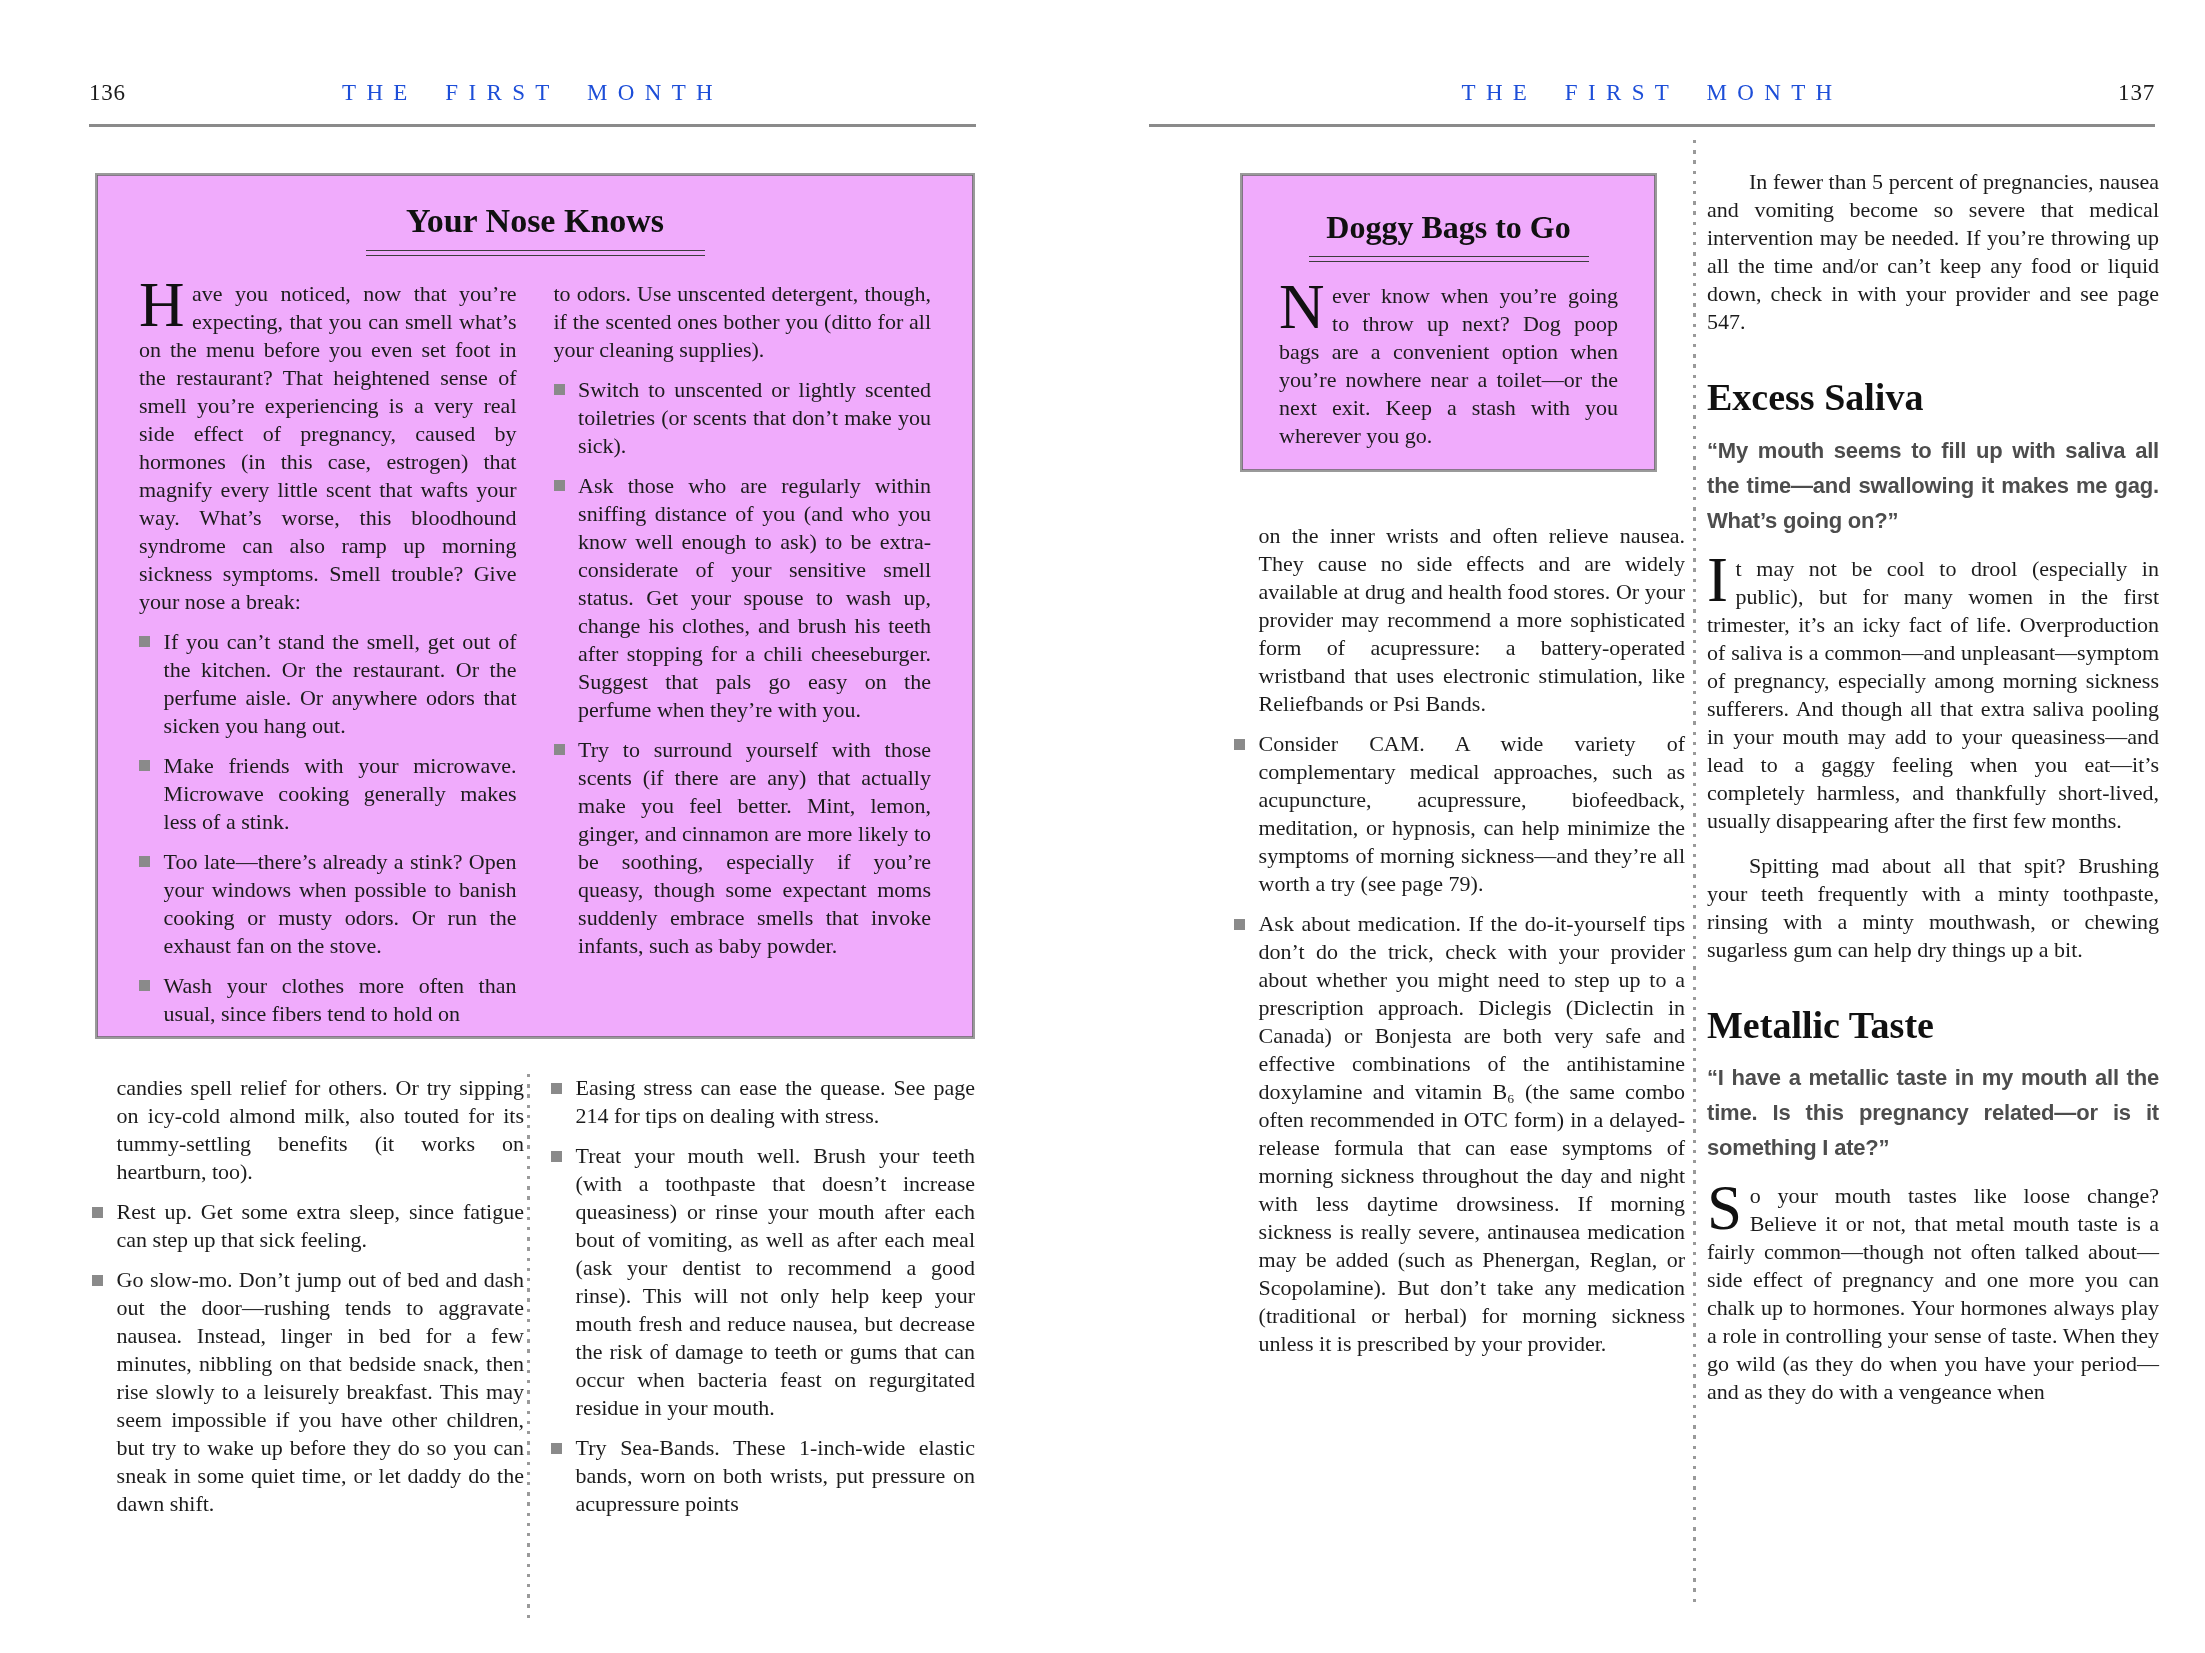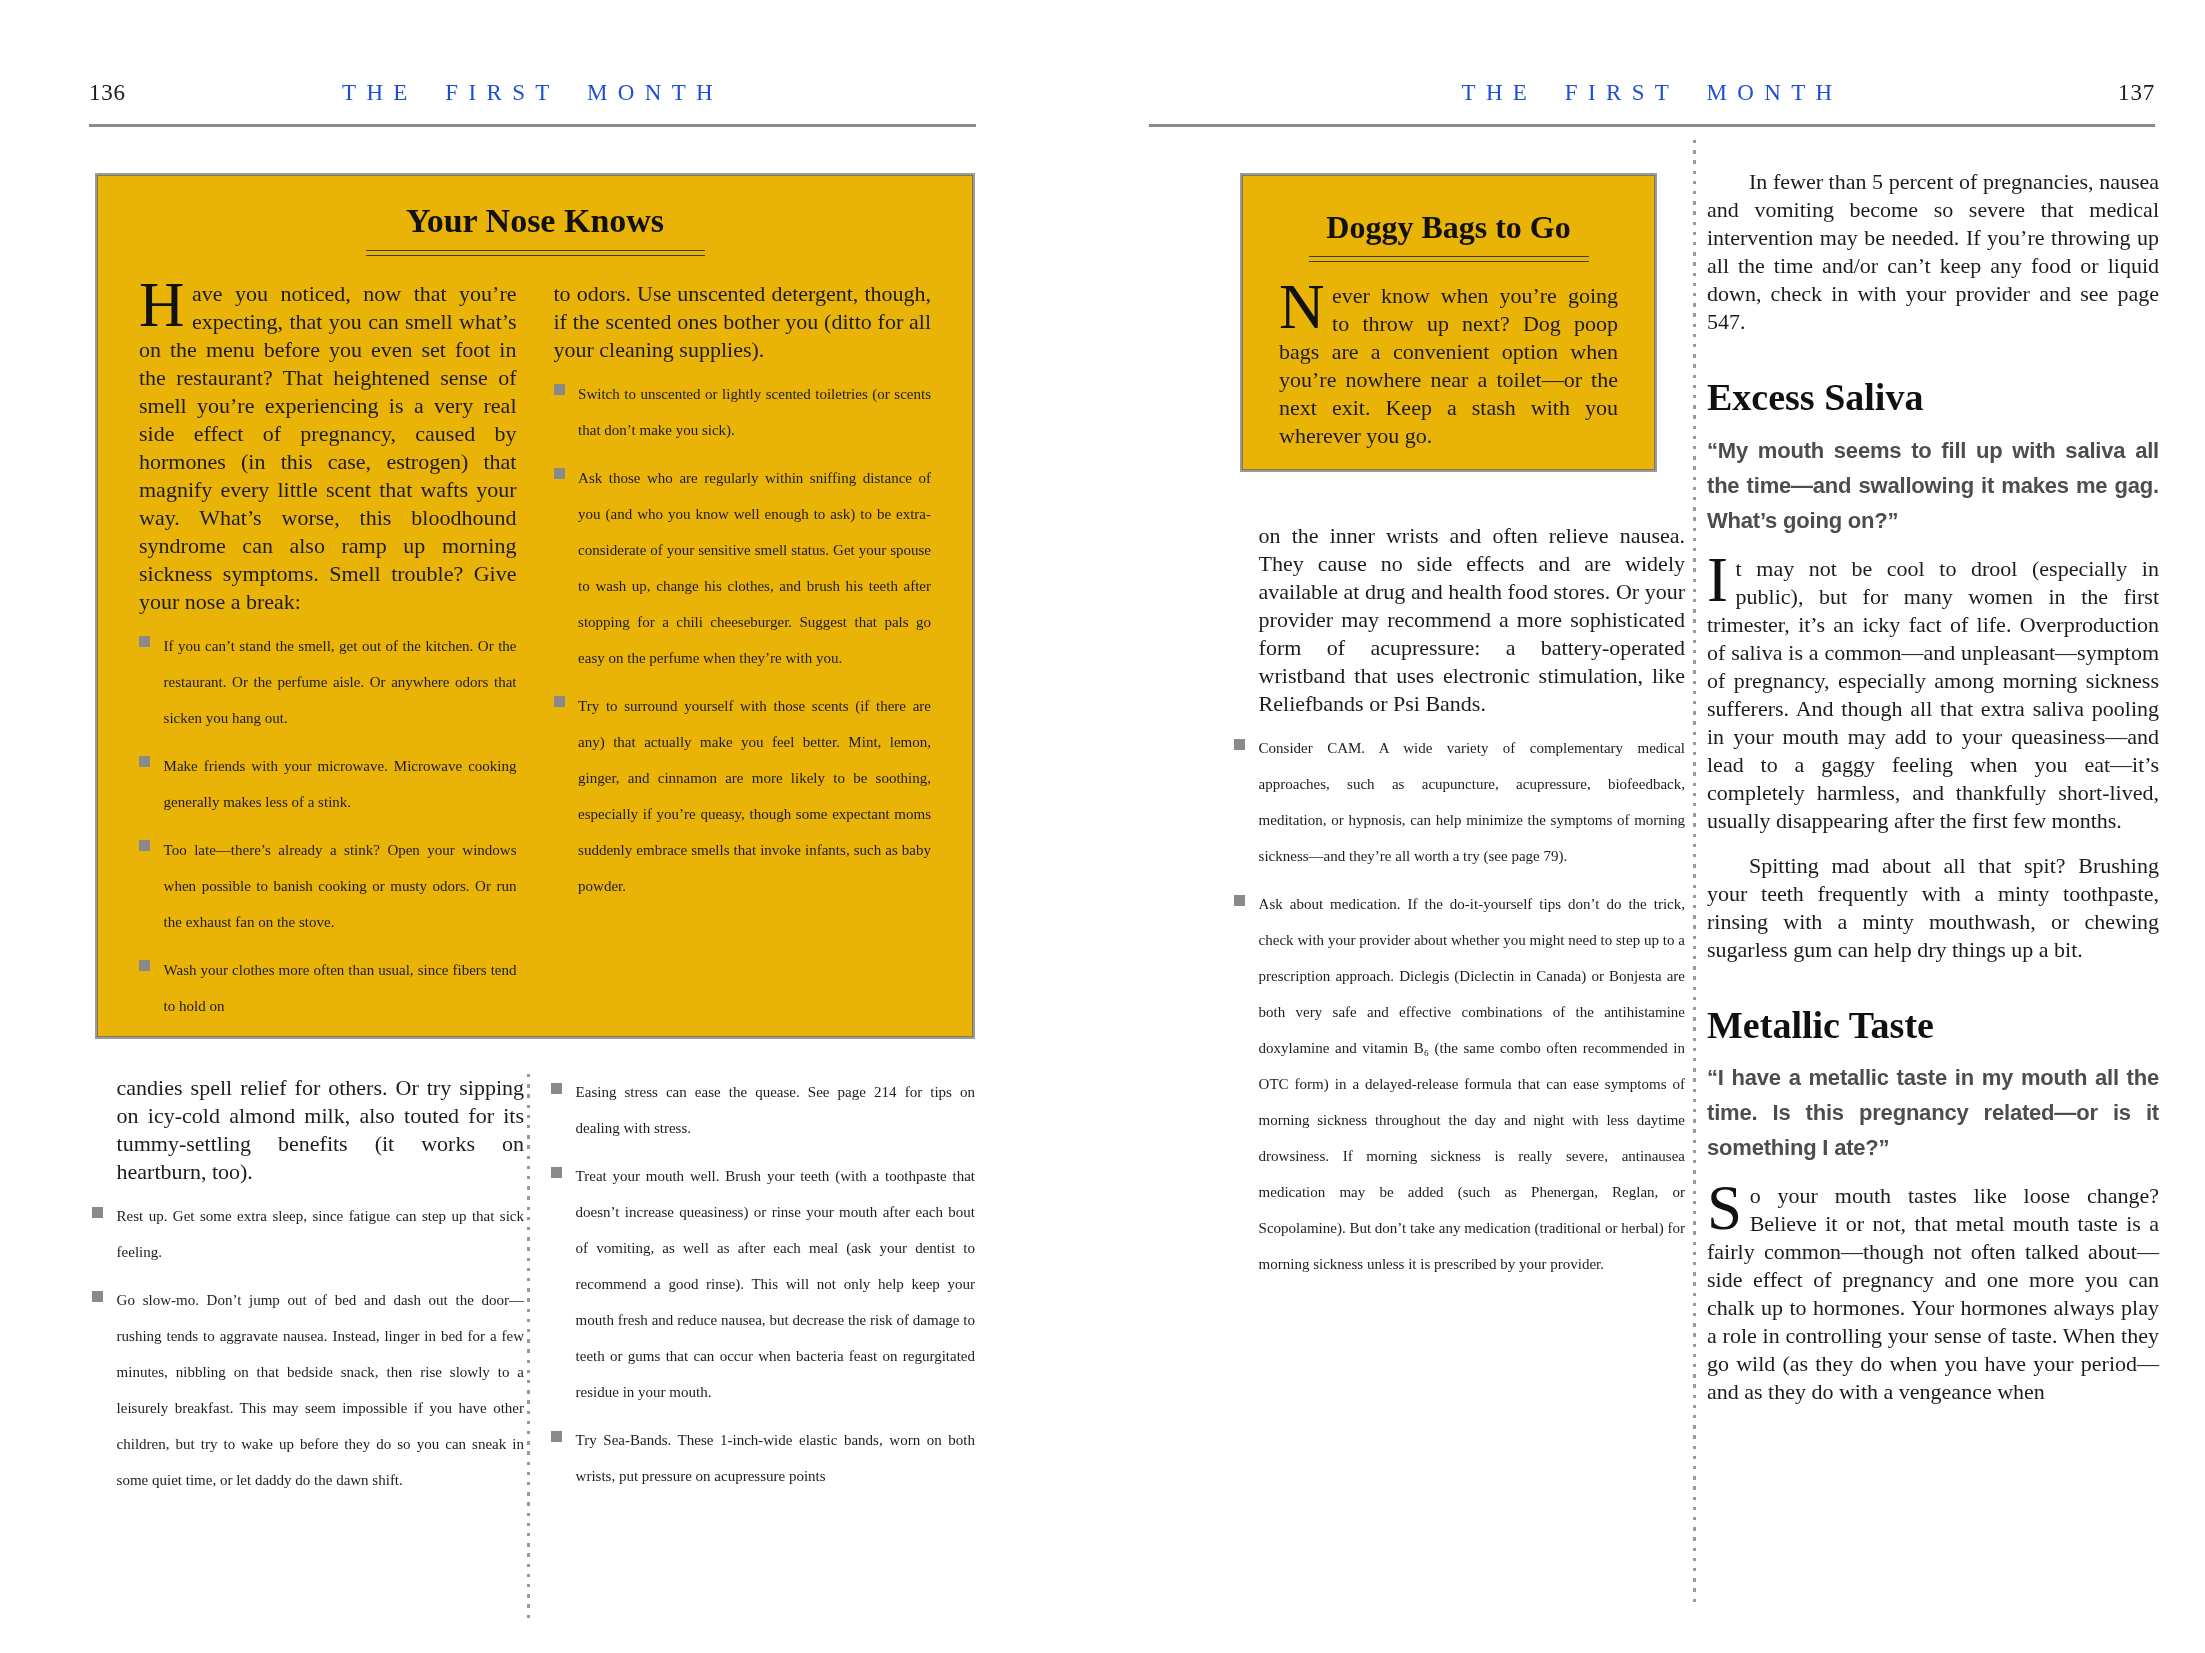--- a/index.html
+++ b/index.html
@@ -10,35 +10,35 @@
   
   .pg-num { position:absolute; top:80px; font-size:23px; letter-spacing:0.8px; }
   .run-head {
     position:absolute; top:80px; font-size:23px; text-align:center;
     letter-spacing:0.45em; word-spacing:0.5em; color:#1d4ed8;
   }
   .head-rule { position:absolute; top:124px; height:3.4px; background:#8a8a8a; }
 
   
   .box {
-    position:absolute; background:#eab308;
+    position:absolute; background:#f0abfc;
     border:2.5px solid #9a9a9a; box-shadow: inset 0 0 0 0.8px #666;
   }
   .box-title { text-align:center; font-weight:bold; color:#111; }
   .double-rule { margin:10.2px auto 0; height:3.4px; border-top:1.7px solid #3c3c3c; border-bottom:0.8px solid #3c3c3c; }
 
   
   .para { font-size:22px; line-height:28px; text-align:justify; margin:0; }
   .indent { text-indent:42px; }
   .dropcap {
     float:left; font-size:63px; line-height:47px; padding:2.5px 7.6px 0 0; color:#111;
   }
   .bullet { display:flex; margin-top:12px; }
   .marker { flex:none; width:11px; height:11px; background:#8a8a8a; margin-top:8.5px; }
-  .btext { flex:1; margin-left:13.6px; font-size:15px; line-height:36px; text-align:justify; }
+  .btext { flex:1; margin-left:13.6px; font-size:22px; line-height:28px; text-align:justify; }
   .hang { margin-left:24.6px; }
 
   
   .abs { position:absolute; }
   .box-cols { display:flex; gap:37px; margin-top:24px; }
   .bcol { flex:1; min-width:0; }
 
   .vdots {
     position:absolute; width:3.4px;
     background-image:repeating-linear-gradient(to bottom, #9a9a9a 0 3.4px, transparent 3.4px 10.2px);

